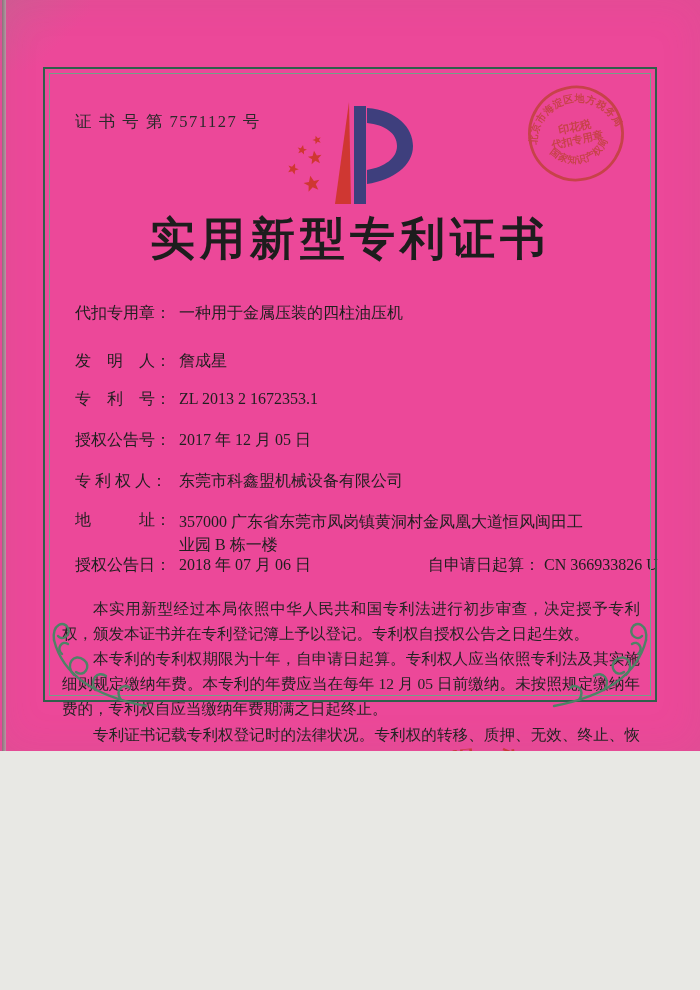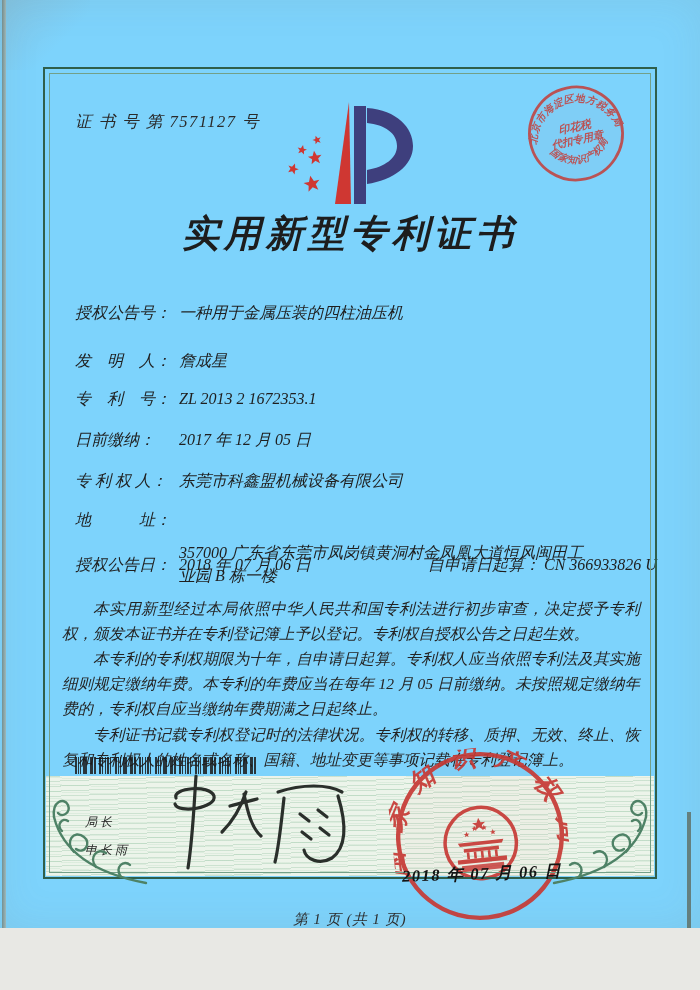--- a/index.html
+++ b/index.html
@@ -1,44 +1,44 @@
 <!DOCTYPE html>
 <html><head>
 <meta charset="utf-8">
 <style>
   html,body{margin:0;padding:0;}
   body{width:700px;height:990px;background:#e8e8e4;font-family:"Liberation Serif","DejaVu Serif",serif;}
-  .page{position:relative;width:700px;height:928px;background:#7dd3fc;overflow:hidden;
-        box-shadow:inset 0 0 40px rgba(120,120,110,.12);font-style:italic;}
+  .page{position:relative;width:700px;height:751px;background:#ec4899;overflow:hidden;
+        box-shadow:inset 0 0 40px rgba(120,120,110,.12);}
   
   .edge-left{position:absolute;left:2px;top:0;bottom:0;width:4px;
              background:linear-gradient(90deg,#707b71,#a9b2a8);opacity:.75;}
   .edge-right{position:absolute;left:687px;top:812px;bottom:0;width:4px;background:#5e6b60;opacity:.8;}
   .corner-tl{position:absolute;left:0;top:0;width:90px;height:70px;
              background:linear-gradient(135deg,rgba(140,140,135,.22),rgba(140,140,135,0) 65%);}
   
   .border-outer{position:absolute;left:43px;top:67px;right:43px;bottom:49px;
                 border:2.5px solid #2f5f4b;z-index:3;pointer-events:none;}
   .border-inner{position:absolute;left:49px;top:73px;right:49px;bottom:55px;
                 border:1px solid #73a088;z-index:3;pointer-events:none;}
   
   .guilloche{position:absolute;left:46px;right:46px;top:776px;bottom:52px;z-index:1;
     background-color:#ecf4ea;
     background-image:
       repeating-linear-gradient(178deg, rgba(120,178,140,.28) 0 1px, rgba(255,255,255,0) 1px 5px),
       repeating-linear-gradient(2deg, rgba(150,200,165,.18) 0 1px, rgba(255,255,255,0) 1px 7px);}
   .cert-number{position:absolute;left:75px;top:111px;font-size:16.5px;color:#2a2a2a;
                letter-spacing:1.5px;z-index:2;}
-  .title{position:absolute;left:0;width:700px;top:209px;text-align:center;font-size:37px;
+  .title{position:absolute;left:0;width:700px;top:209px;text-align:center;font-size:45px;
          font-weight:bold;color:#1d1d1d;letter-spacing:5px;z-index:2;}
   
   .fields{position:absolute;left:0;top:0;z-index:2;}
   .frow{position:absolute;left:75px;font-size:16px;color:#222;white-space:nowrap;}
   .flabel{display:inline-block;min-width:100px;color:#1f1f1f;}
-  .fvalue{color:#1f1f1f;margin-top:31px;}
+  .fvalue{color:#1f1f1f;}
   .fvalue.addr{display:inline-block;vertical-align:top;white-space:normal;width:412px;line-height:1.45;}
   .gazette{position:absolute;left:353px;top:0;}
   
   .paras{position:absolute;left:62px;top:596px;width:578px;z-index:2;font-size:15.5px;
          line-height:1.62;color:#242424;text-align:justify;}
   .paras p{margin:0;text-indent:2em;}
   .barcode{position:absolute;left:75px;top:757px;width:184px;height:17px;z-index:2;opacity:.85;
     background-image:
       repeating-linear-gradient(90deg,#1b1b1b 0 2px,transparent 2px 3px,#1b1b1b 3px 4px,transparent 4px 8px),
       repeating-linear-gradient(90deg,#1b1b1b 0 1px,transparent 1px 5px);}
@@ -104,33 +104,33 @@
       <use href="#lstar" transform="translate(32,58) scale(0.72) rotate(-8)" fill="#cf3732"></use>
       <use href="#lstar" transform="translate(10,69) scale(0.58) rotate(20)" fill="#cf3732"></use>
       <use href="#lstar" transform="translate(29,84) scale(0.85) rotate(-12)" fill="#cf3732"></use>
     </svg>
   </div>
 
   <div class="title">实用新型专利证书</div>
 
   <div class="fields">
     <div class="frow" style="top:303px">
-      <span class="flabel">授权公告号：</span>
+      <span class="flabel">代扣专用章：</span>
       <span class="fvalue">一种用于金属压装的四柱油压机</span>
     </div>
     <div class="frow" style="top:351px">
       <span class="flabel">发　明　人：</span>
       <span class="fvalue">詹成星</span>
     </div>
     <div class="frow" style="top:389px">
       <span class="flabel">专　利　号：</span>
       <span class="fvalue">ZL 2013 2 1672353.1</span>
     </div>
     <div class="frow" style="top:430px">
-      <span class="flabel">日前缴纳：</span>
+      <span class="flabel">授权公告号：</span>
       <span class="fvalue">2017 年 12 月 05 日</span>
     </div>
     <div class="frow" style="top:471px">
       <span class="flabel">专 利 权 人：</span>
       <span class="fvalue">东莞市科鑫盟机械设备有限公司</span>
     </div>
     <div class="frow" style="top:510px">
       <span class="flabel">地　　　址：</span>
       <span class="fvalue addr">357000 广东省东莞市凤岗镇黄洞村金凤凰大道恒风闽田工业园 B 栋一楼</span>
     </div>

